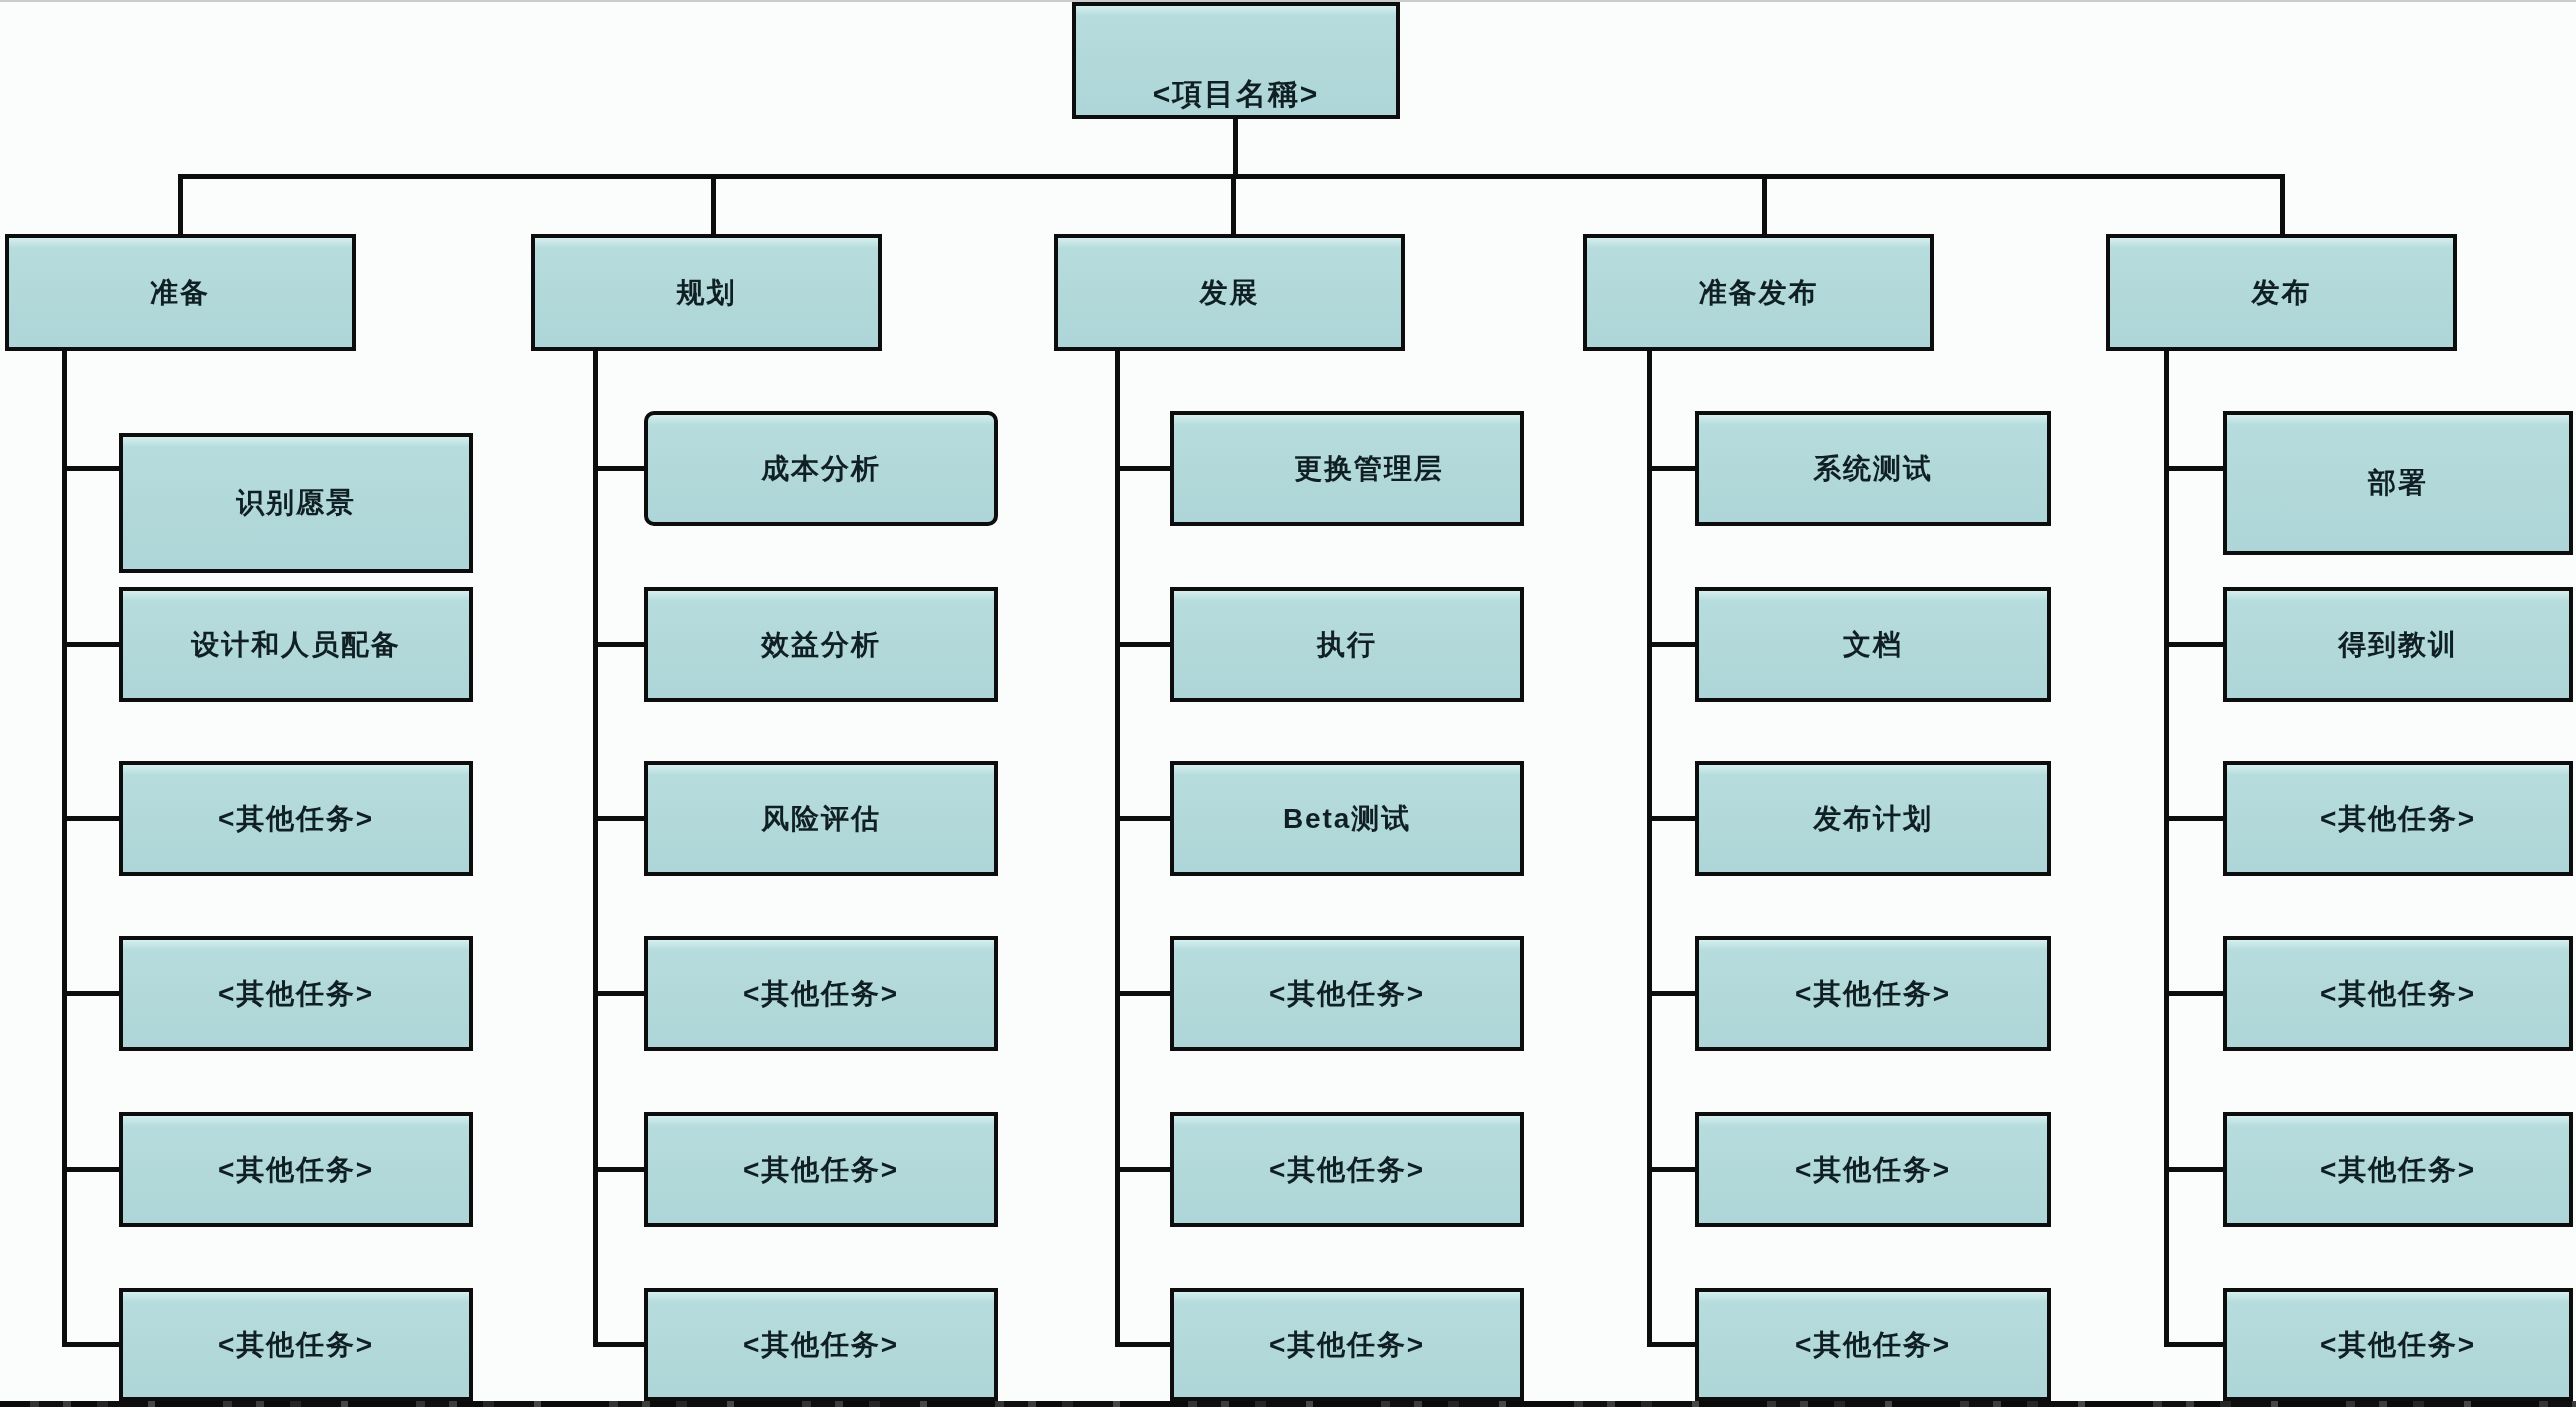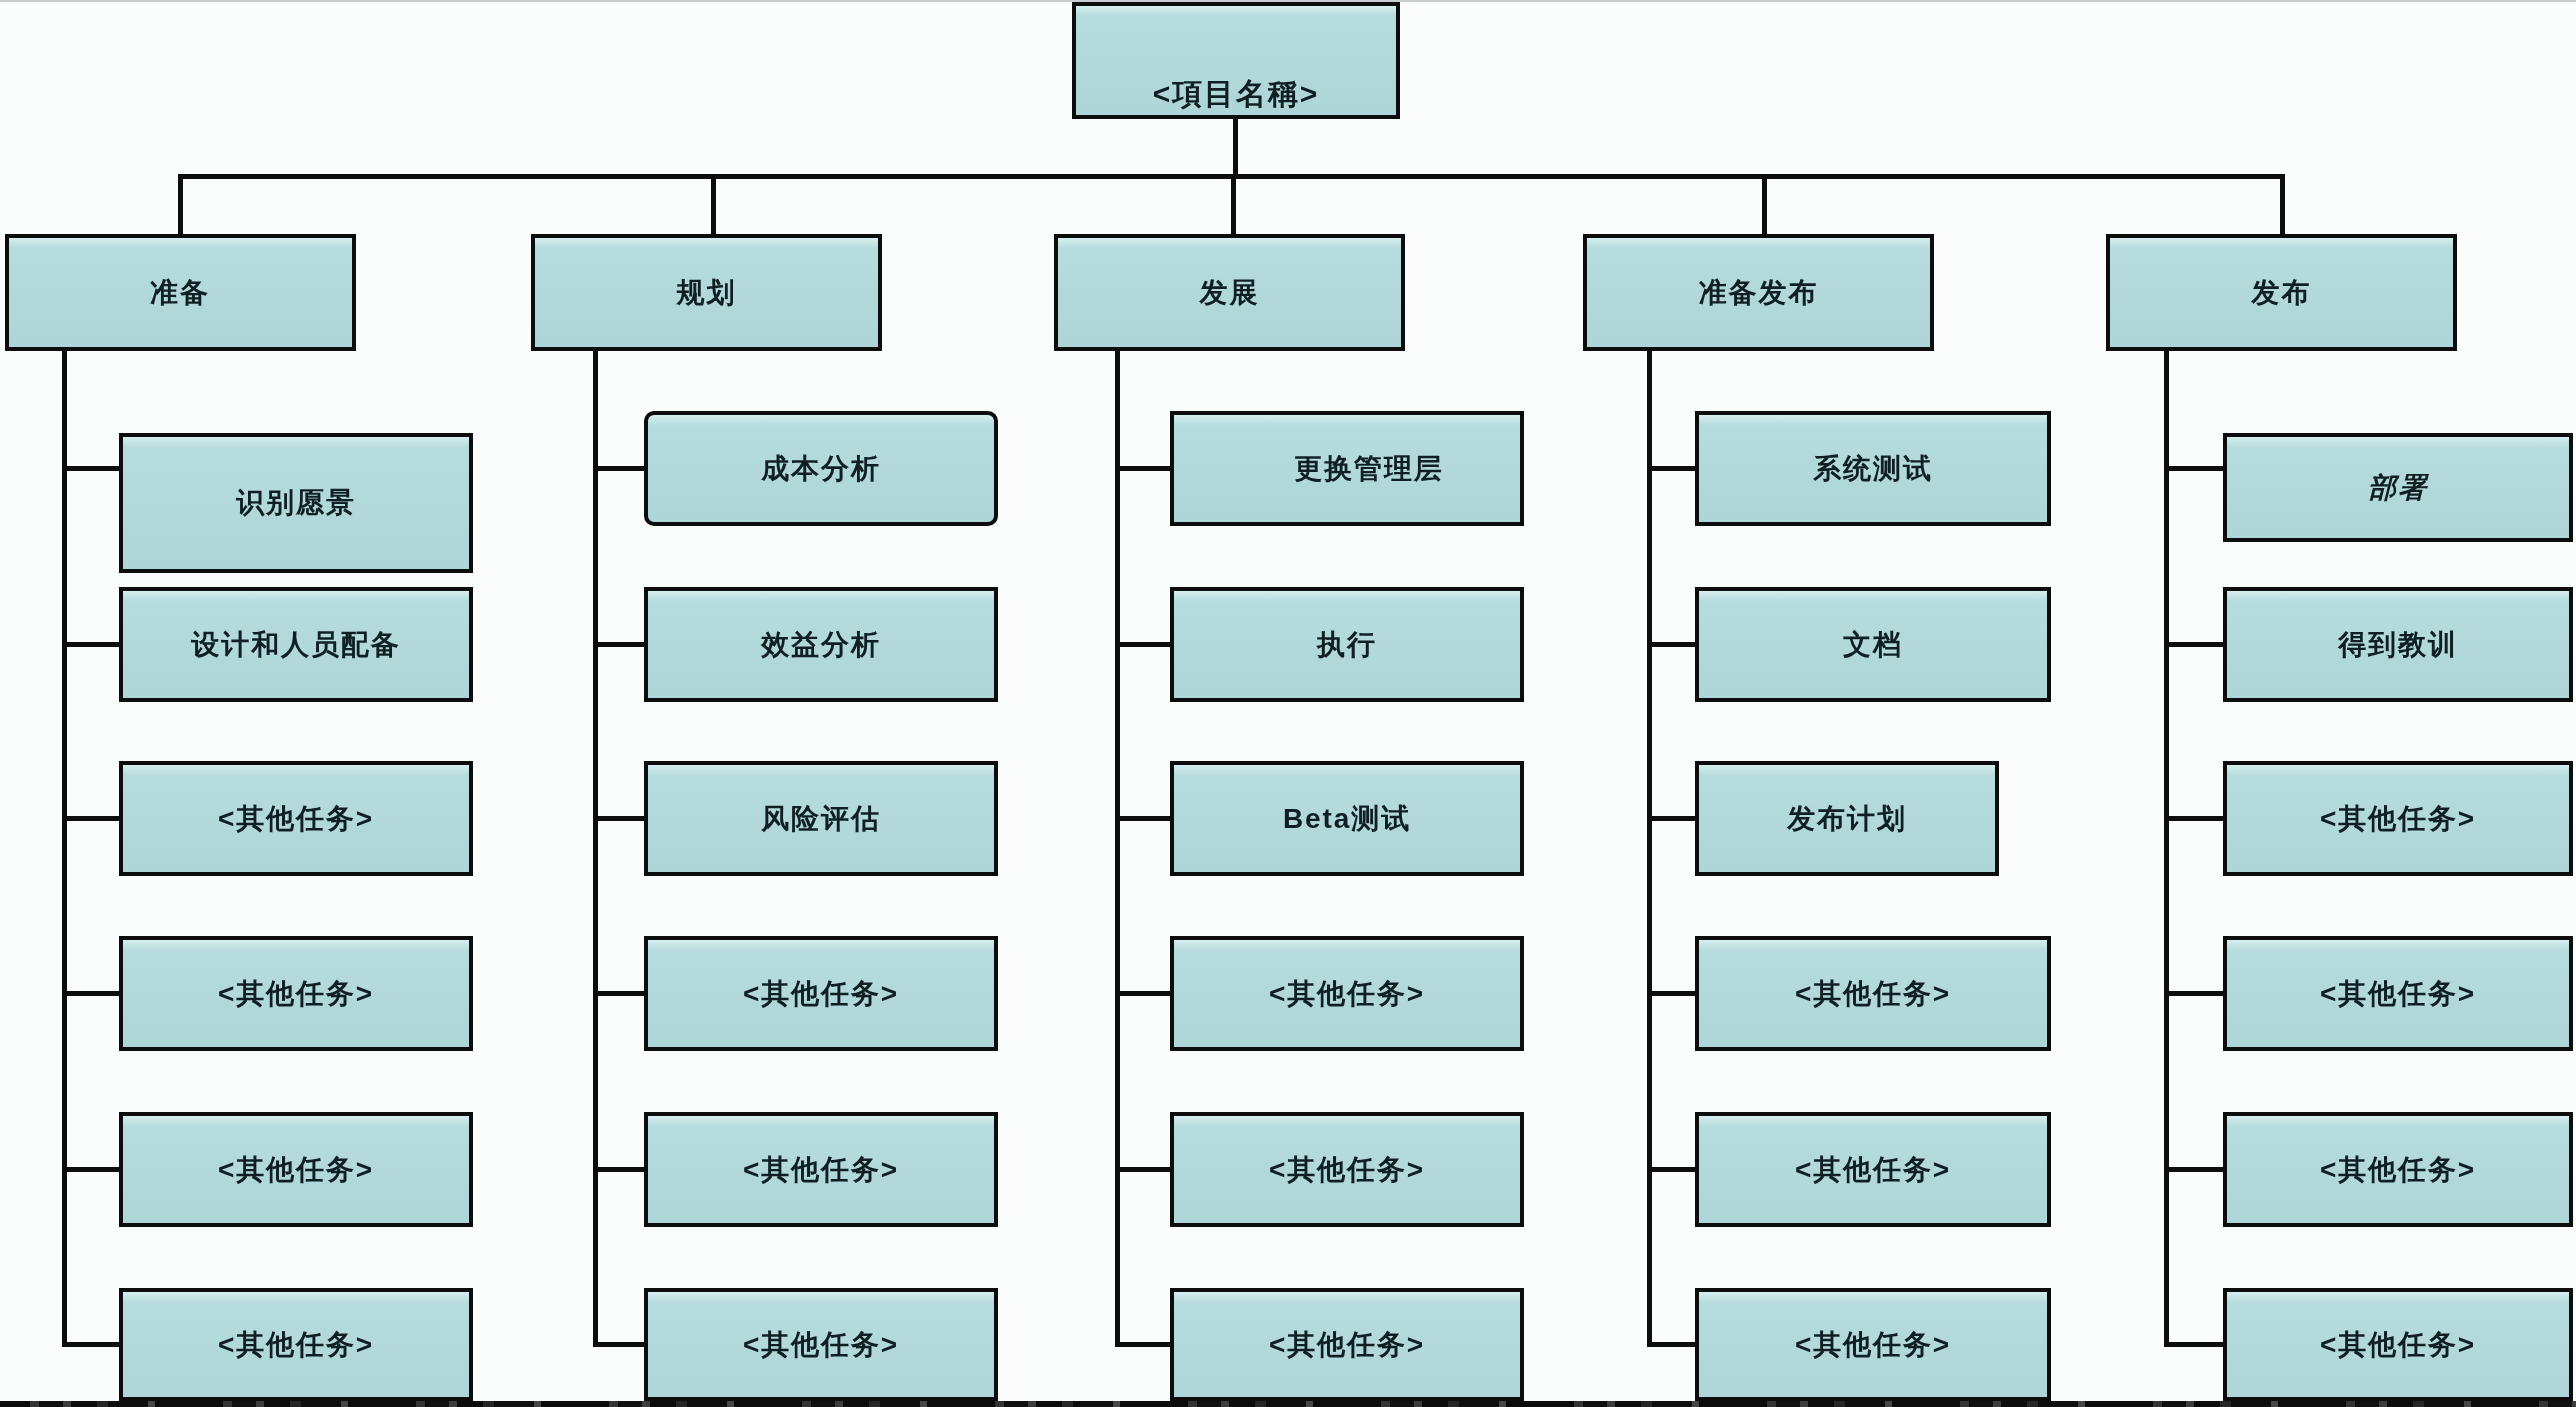--- a/index.html
+++ b/index.html
@@ -155,36 +155,36 @@
       </div>
       <div class="node" style="left: 1583px; top: 234px; width: 351px; height: 117px;">
         <span>准备发布</span>
       </div>
       <div class="node" style="left: 1695px; top: 411px; width: 356px; height: 115px;">
         <span>系统测试</span>
       </div>
       <div class="node" style="left: 1695px; top: 587px; width: 356px; height: 115px;">
         <span>文档</span>
       </div>
-      <div class="node" style="left: 1695px; top: 761px; width: 304px; height: 115px;">
+      <div class="node" style="left: 1695px; top: 761px; width: 356px; height: 115px;">
         <span>发布计划</span>
       </div>
       <div class="node" style="left: 1695px; top: 936px; width: 356px; height: 115px;">
         <span>&lt;其他任务&gt;</span>
       </div>
       <div class="node" style="left: 1695px; top: 1112px; width: 356px; height: 115px;">
         <span>&lt;其他任务&gt;</span>
       </div>
       <div class="node" style="left: 1695px; top: 1288px; width: 356px; height: 113px;">
         <span>&lt;其他任务&gt;</span>
       </div>
       <div class="node" style="left: 2106px; top: 234px; width: 351px; height: 117px;">
         <span>发布</span>
       </div>
-      <div class="node" style="left: 2223px; top: 433px; width: 350px; height: 109px; font-style: italic;">
+      <div class="node" style="left: 2223px; top: 411px; width: 350px; height: 144px;">
         <span>部署</span>
       </div>
       <div class="node" style="left: 2223px; top: 587px; width: 350px; height: 115px;">
         <span>得到教训</span>
       </div>
       <div class="node" style="left: 2223px; top: 761px; width: 350px; height: 115px;">
         <span>&lt;其他任务&gt;</span>
       </div>
       <div class="node" style="left: 2223px; top: 936px; width: 350px; height: 115px;">
         <span>&lt;其他任务&gt;</span>

